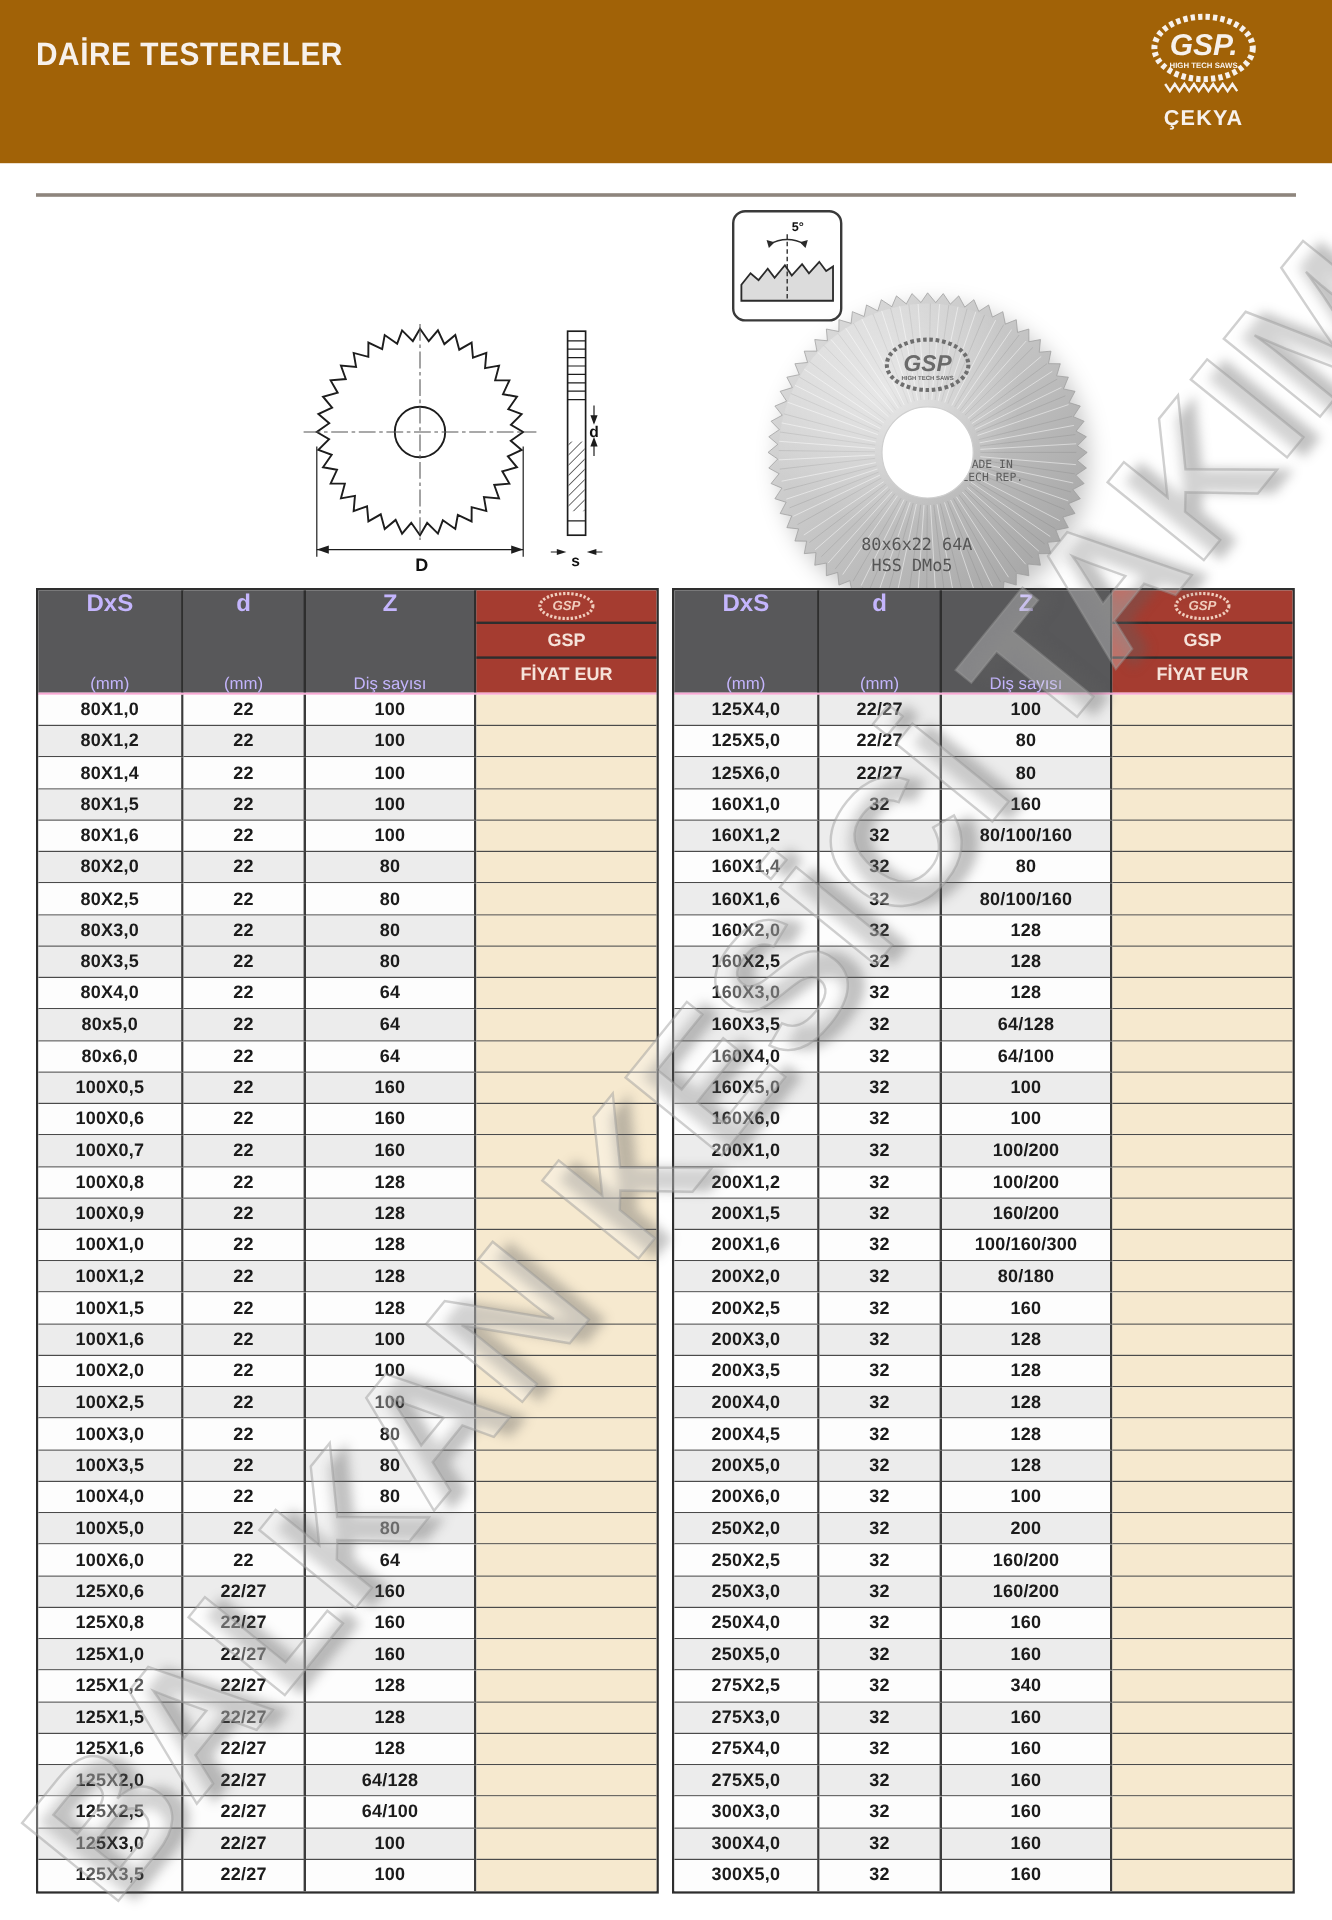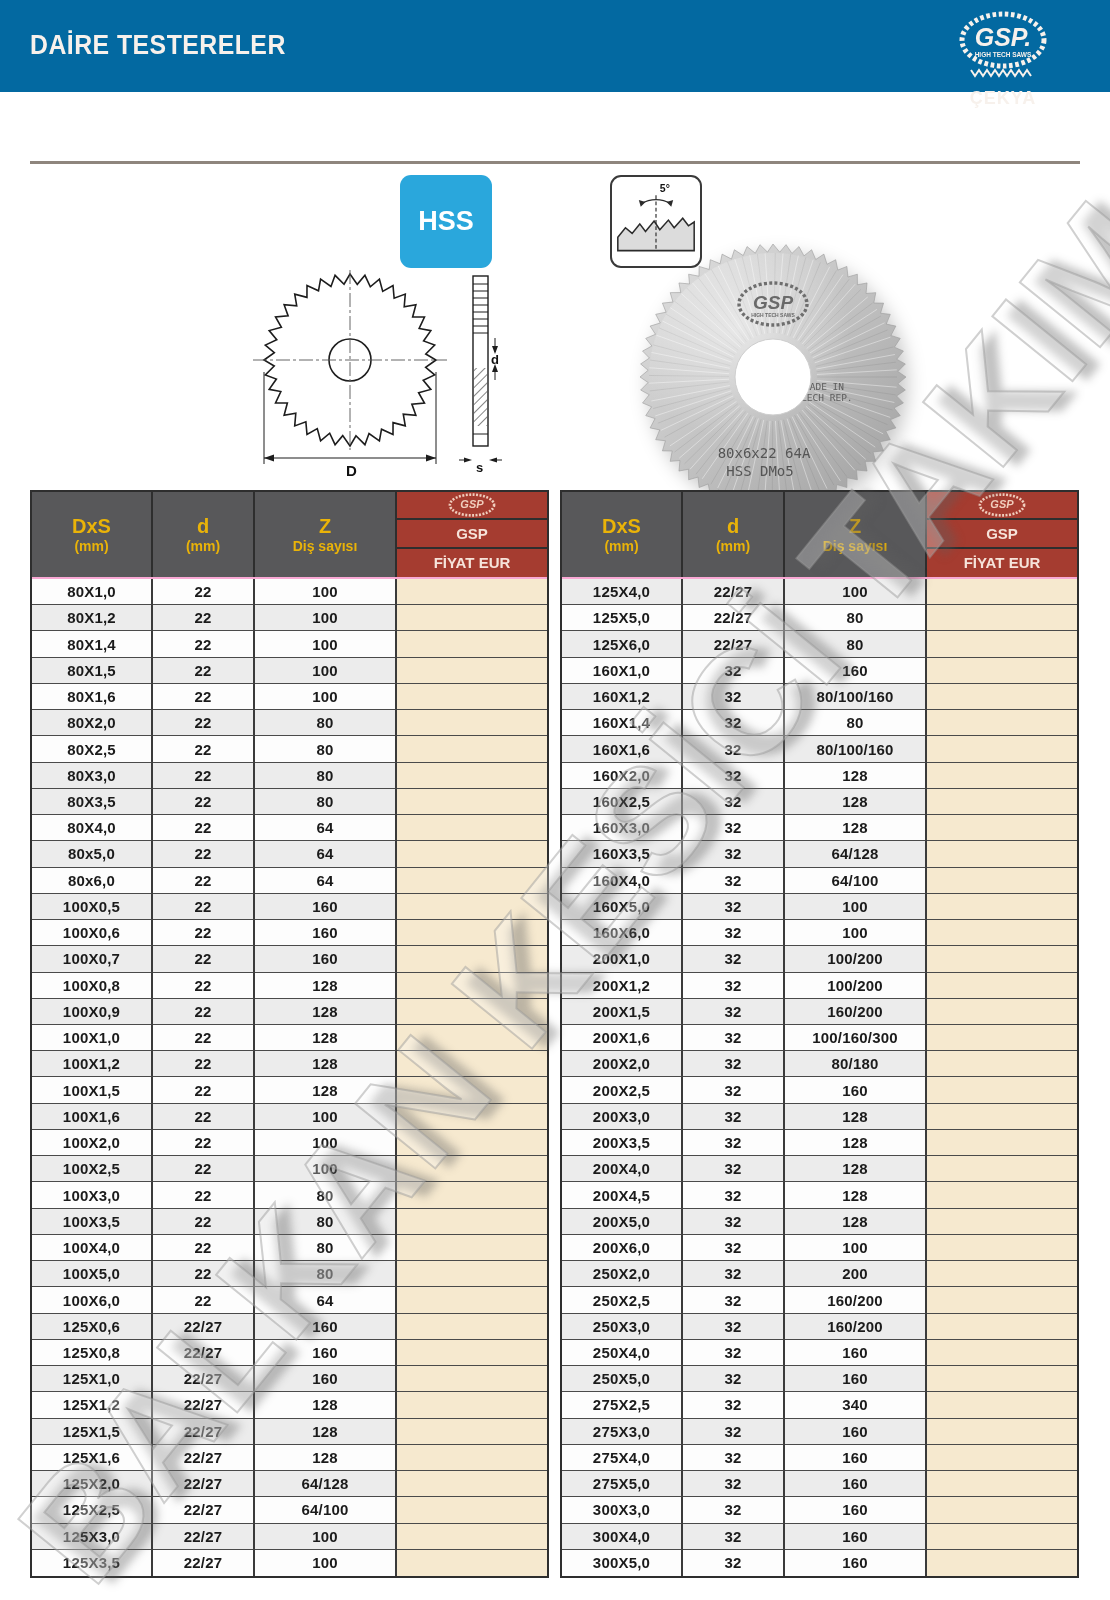--- a/index.html
+++ b/index.html
@@ -1,20 +1,20 @@
 <!DOCTYPE html>
 <html><head>
 <meta charset="utf-8">
 <style>
   html,body{margin:0;padding:0;background:#ffffff;}
   .page{position:relative;width:1110px;height:1600px;background:#ffffff;overflow:hidden;
         font-family:"Liberation Sans",sans-serif;margin:0 auto;}
 
   
-  .band{position:absolute;left:0;top:0;width:1110px;height:92px;background:#0369a1;}
+  .band{position:absolute;left:0;top:0;width:1110px;height:136px;background:#a16207;}
   .page-title{position:absolute;left:30px;top:30px;color:#f7f1ec;font-size:27px;font-weight:700;
               letter-spacing:.5px;transform:scaleX(.92);transform-origin:0 50%;}
   .brand-logo{position:absolute;left:953px;top:8px;width:100px;height:80px;}
   .brand-country{position:absolute;left:953px;top:88px;width:100px;text-align:center;
                  color:#f7f1ec;font-size:18px;font-weight:700;letter-spacing:1px;}
 
   
   .subrow{position:absolute;left:30px;top:132px;width:1050px;height:24px;}
   .sub-left{position:absolute;left:0;top:0;font-size:19px;font-weight:700;color:#181818;
             transform:scaleX(.88);transform-origin:0 50%;}
@@ -32,24 +32,24 @@
   
   .tech-drawing{position:absolute;left:245px;top:268px;width:260px;height:210px;}
   .blade{position:absolute;left:636px;top:240px;width:274px;height:274px;
          filter:drop-shadow(5px 7px 9px rgba(0,0,0,.22));}
 
   
   .cat-table{position:absolute;top:490px;width:515px;border:2px solid #2e2e2e;background:#fff;}
   .cat-left{left:30px;}
   .cat-right{left:560px;}
   .thead{display:grid;grid-template-columns:121px 102px 142px auto;height:85px;}
-  .th{background:#58585a;color:#eab308;display:flex;flex-direction:column;align-items:center;
-      justify-content:center;border-right:2px solid #2e2e2e;line-height:1.15;}
+  .th{background:#58585a;color:#c4b5fd;display:flex;flex-direction:column;align-items:center;
+      justify-content:space-between;border-right:2px solid #2e2e2e;line-height:1.15;}
   .th .big{font-size:20px;font-weight:700;}
-  .th .small{font-size:14px;font-weight:700;}
+  .th .small{font-size:14px;font-weight:400;}
   .th-price{display:grid;grid-template-rows:1fr 1fr 1fr;background:#a53c30;}
   .th-price > div{display:flex;align-items:center;justify-content:center;color:#f6e3da;
                   font-size:15px;font-weight:700;border-bottom:2px solid #2e2e2e;}
   .th-price > div:last-child{border-bottom:none;}
   .tbody{display:grid;grid-template-rows:repeat(38,1fr);height:997px;border-top:2px solid #f9a8d4;}
   .tr{display:grid;grid-template-columns:121px 102px 142px auto;}
   .td{display:flex;align-items:center;justify-content:center;font-size:15px;font-weight:700;
       color:#1b1b1b;border-right:2px solid #3b3b3b;border-bottom:1px solid #4a4a4a;
       letter-spacing:.2px;}
   .td:last-child{border-right:none;}
@@ -78,23 +78,20 @@
       <ellipse cx="50" cy="32" rx="41" ry="26" fill="none" stroke="#f7f1ec" stroke-width="5" stroke-dasharray="3.6 2.6"></ellipse>
       <text x="50" y="38" text-anchor="middle" font-size="25" font-weight="bold" font-style="italic" fill="#f7f1ec">GSP.</text>
       <text x="50" y="49" text-anchor="middle" font-size="6.5" font-weight="bold" fill="#f7f1ec">HIGH TECH SAWS</text>
       <path d="M18 62 l4 6 4 -6 4 6 4 -6 4 6 4 -6 4 6 4 -6 4 6 4 -6 4 6 4 -6 4 6 4 -6 4 6" fill="none" stroke="#f7f1ec" stroke-width="2"></path>
     </svg>
     <div class="brand-country">ÇEKYA</div>
   </div>
 
   <div class="divider"></div>
 
-  <div class="badge badge-hss">
-    <span>HSS</span>
-  </div>
   <div class="badge badge-angle">
     <svg viewBox="0 0 88 88" width="84" height="84">
       <polygon points="4,60 12,50 19,56 27,46 33,54 42,43 48,52 57,42 63,50 72,40 78,48 84,44 84,74 4,74" fill="#dcdcdc" stroke="#2b2b2b" stroke-width="1.6"></polygon>
       <line x1="44" y1="16" x2="44" y2="72" stroke="#2b2b2b" stroke-width="1.2" stroke-dasharray="4 2.5"></line>
       <path d="M28 25 Q44 16 60 25" fill="none" stroke="#2b2b2b" stroke-width="1.4"></path>
       <polygon points="26,21 28,28 33,23" fill="#2b2b2b"></polygon>
       <polygon points="62,21 60,28 55,23" fill="#2b2b2b"></polygon>
       <text x="48" y="13" font-size="11" font-weight="bold" fill="#111">5°</text>
     </svg>
   </div>

